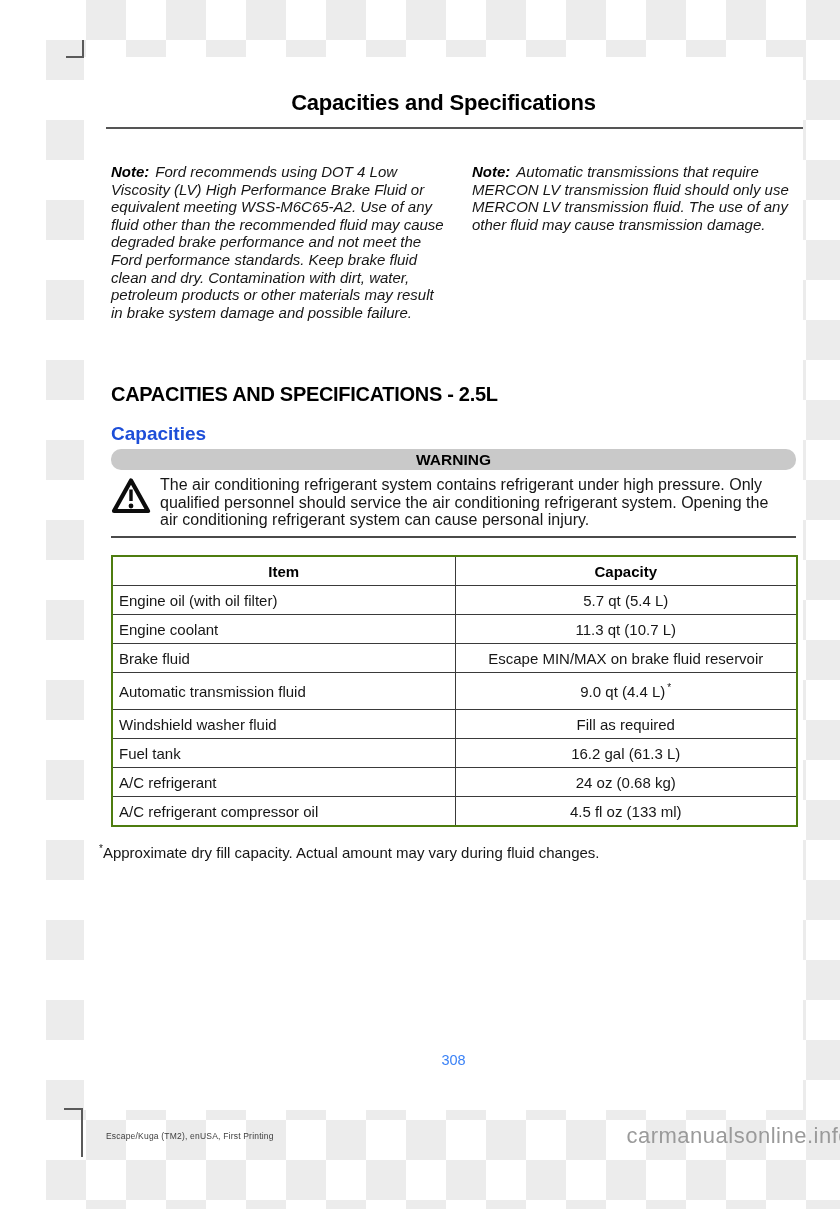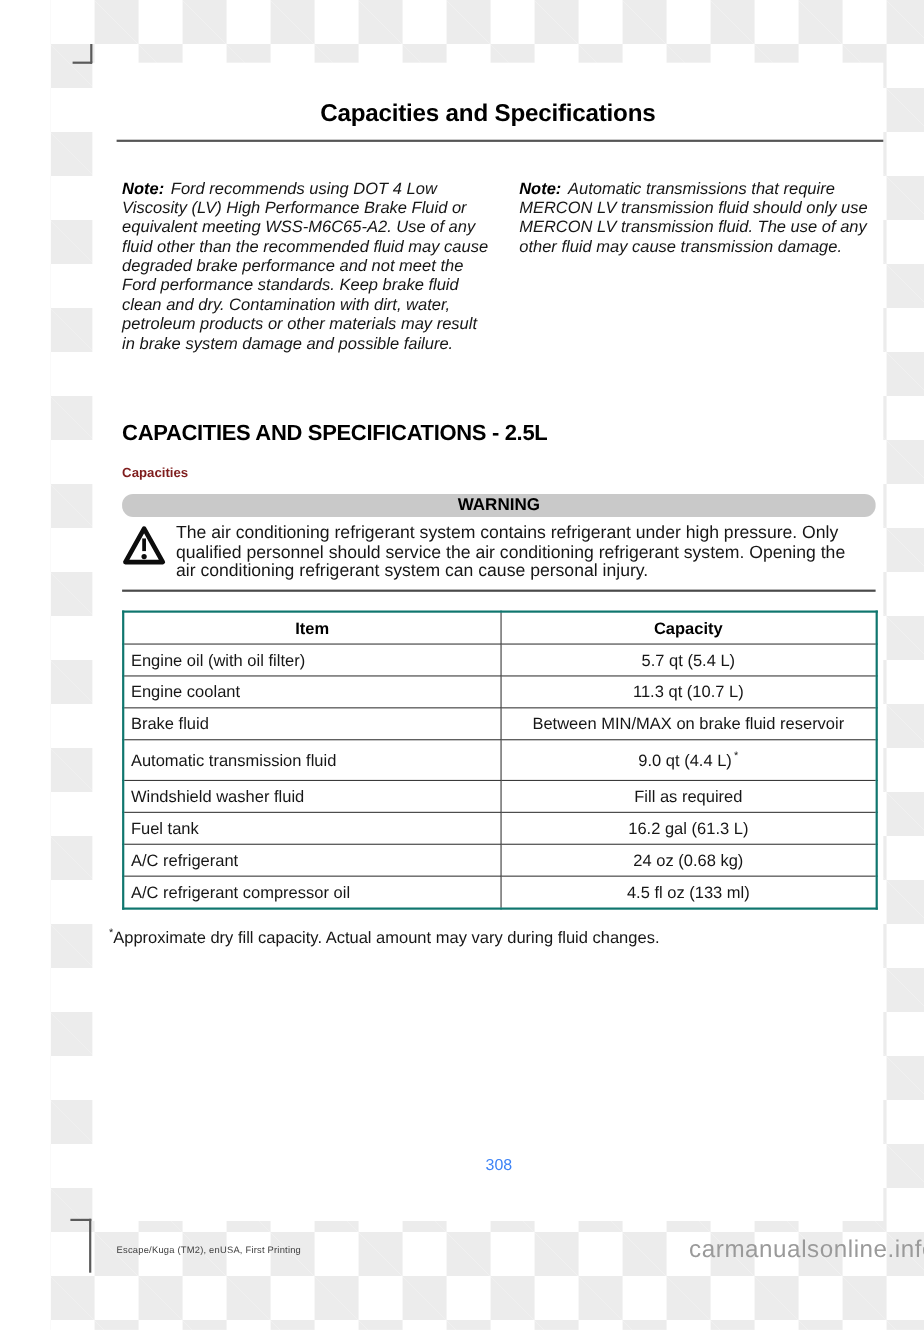--- a/index.html
+++ b/index.html
@@ -47,21 +47,21 @@
   .note-left{left:27px;}
   .note-right{left:388px;}
   .note b{font-style:italic;margin-right:6px;color:#000;}
 
   .section-heading{
     position:absolute;left:27px;top:326px;
     font-size:20px;font-weight:bold;color:#000;letter-spacing:-0.3px;
   }
   .subsection-heading{
     position:absolute;left:27px;top:366px;
-    font-size:12px;font-weight:bold;color:#7f1d1d;
+    font-size:19px;font-weight:bold;color:#1d4ed8;
   }
   .warning-banner{
     position:absolute;left:27px;top:392px;width:685px;height:21px;
     text-align:center;font-size:15.5px;font-weight:bold;color:#000;
     line-height:21px;
   }
   .warn-wrap{
     position:absolute;left:27px;top:419px;width:685px;display:flex;gap:9px;
   }
   .warn-icon{flex:0 0 40px;padding-top:1px;}
@@ -73,21 +73,21 @@
   }
 
   table.cap-table{
     position:absolute;left:27px;top:498px;width:685px;
     border-collapse:collapse;table-layout:fixed;
     font-size:15px;color:#161616;
   }
   table.cap-table th,table.cap-table td{
     border:1.5px solid #3a3a3a;padding:0 6px;overflow:hidden;white-space:nowrap;
   }
-  table.cap-table{border:2px solid #0f766e;}
+  table.cap-table{border:2px solid #4d7c0f;}
   table.cap-table th{height:28px;font-size:15px;font-weight:bold;color:#000;text-align:center;}
   table.cap-table td{height:28px;}
   table.cap-table td.item{text-align:left;}
   table.cap-table td.cap{text-align:center;}
   table.cap-table tr.tall td{height:36px;}
   sup.fn{font-size:10px;vertical-align:6px;margin-left:2px;}
 
   .footnote{
     position:absolute;left:15px;top:786px;font-size:15px;color:#161616;
   }
@@ -170,21 +170,21 @@
         <tr>
           <td class="item">Engine oil (with oil filter)</td>
           <td class="cap">5.7 qt (5.4 L)</td>
         </tr>
         <tr>
           <td class="item">Engine coolant</td>
           <td class="cap">11.3 qt (10.7 L)</td>
         </tr>
         <tr>
           <td class="item">Brake fluid</td>
-          <td class="cap">Between MIN/MAX on brake fluid reservoir</td>
+          <td class="cap">Escape MIN/MAX on brake fluid reservoir</td>
         </tr>
         <tr class="tall">
           <td class="item">Automatic transmission fluid</td>
           <td class="cap"><span>9.0 qt (4.4 L)</span><sup class="fn">*</sup></td>
         </tr>
         <tr>
           <td class="item">Windshield washer fluid</td>
           <td class="cap">Fill as required</td>
         </tr>
         <tr>

